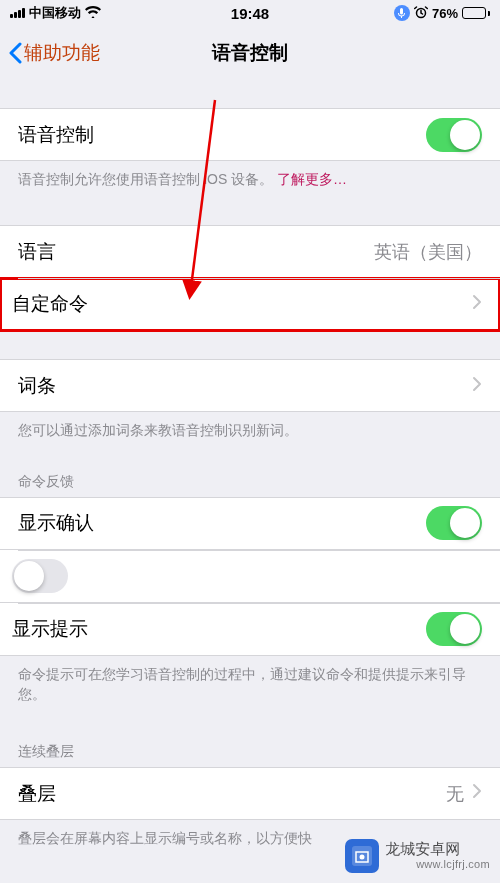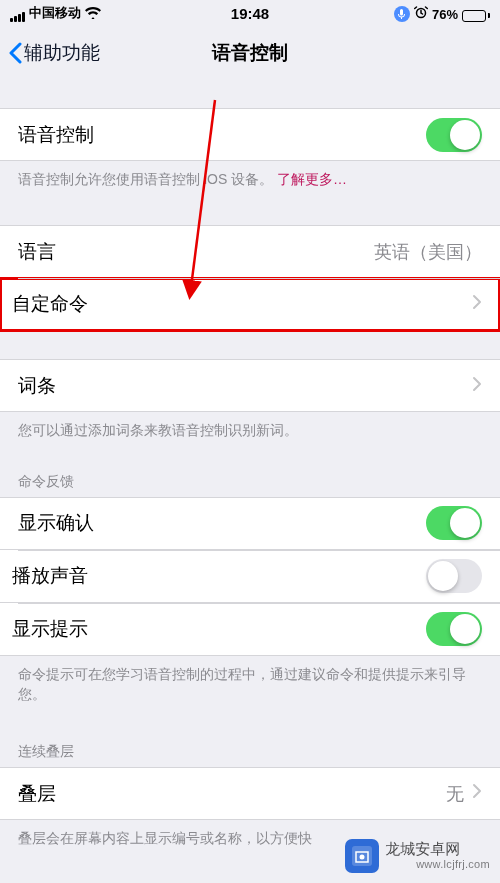--- a/index.html
+++ b/index.html
@@ -21,21 +21,21 @@
       display: flex;
       align-items: center;
       justify-content: space-between;
       padding: 0 10px;
       font-size: 13px;
       font-weight: 600;
       color: #000;
     }
     .status-left, .status-right {
       display: flex;
-      align-items: flex-end;
+      align-items: center;
       gap: 4px;
     }
     .status-center {
       position: absolute;
       left: 50%;
       transform: translateX(-50%);
       font-size: 15px;
       font-weight: 600;
     }
     .signal-bars {
@@ -92,21 +92,21 @@
     .nav-bar {
       height: 54px;
       display: flex;
       align-items: center;
       position: relative;
       padding: 0 8px;
     }
     .back-btn {
       display: flex;
       align-items: center;
-      color: #0f172a;
+      color: #c2410c;
       font-size: 19px;
       gap: 2px;
     }
     .back-btn svg { width: 14px; height: 22px; }
     .nav-title {
       position: absolute;
       left: 50%;
       transform: translateX(-50%);
       font-size: 19px;
       font-weight: 600;
@@ -326,21 +326,20 @@
 
 <div class="group" style="margin-top:18px">
   <div class="group-header">命令反馈</div>
   <div class="cell">
     <span>显示确认</span>
     <div class="switch on">
         <div class="knob"></div>
       </div>
   </div>
   <div class="cell">
-    <span>播放声音</span>
     <div class="switch off">
         <div class="knob"></div>
       </div>
   </div>
   <div class="cell">
     <span>显示提示</span>
     <div class="switch on">
         <div class="knob"></div>
       </div>
   </div>

